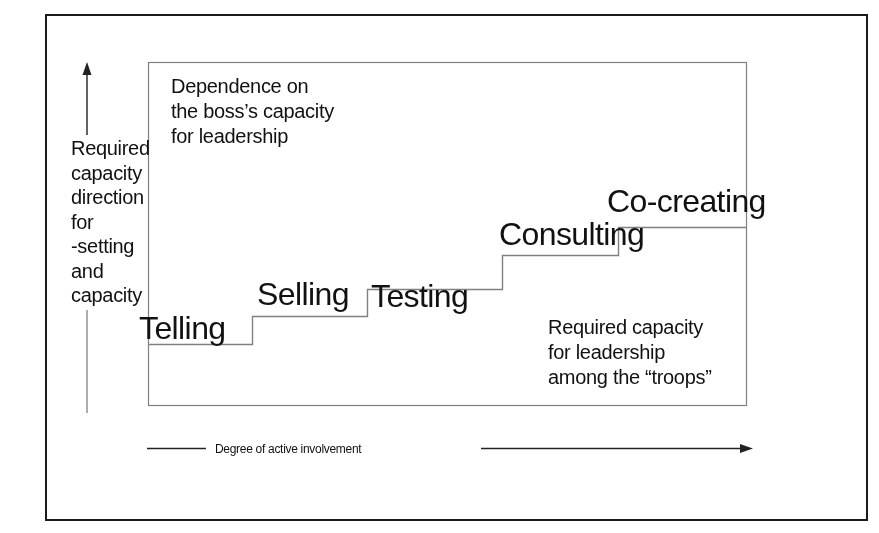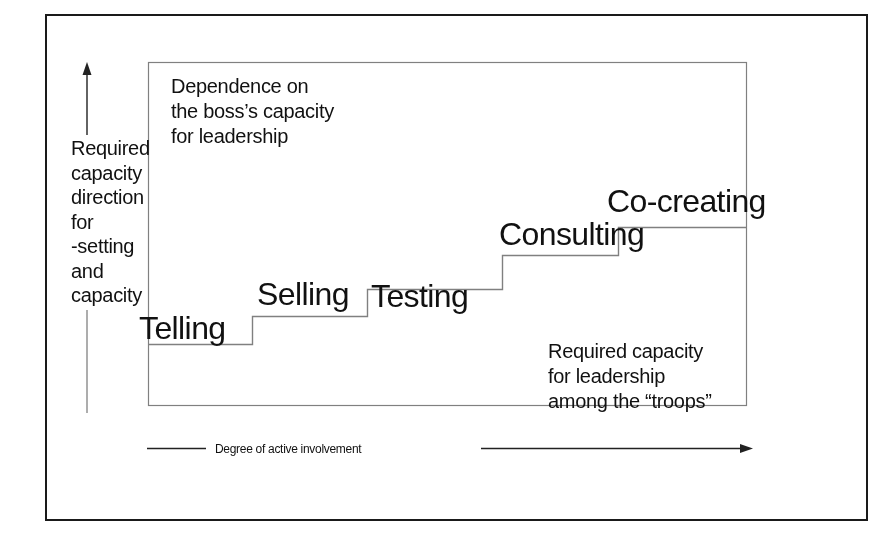--- a/index.html
+++ b/index.html
@@ -27,21 +27,21 @@
   .axis-label-x { position: absolute; left: 215px; top: 439px; font-size: 12px; line-height: 20px; letter-spacing: -0.3px; }
 
   .step-label { position: absolute; font-size: 32px; line-height: 26px; letter-spacing: -0.6px; }
   .step-telling    { left: 139px; top: 315px; }
   .step-selling    { left: 257px; top: 281px; text-align: right; }
   .step-testing    { left: 371px; top: 249px; margin-top: 34px; }
   .step-consulting { left: 499px; top: 221px; }
   .step-cocreating { left: 607px; top: 188px; }
 
   .upper-note { left: 171px; top: 74px; }
-  .lower-note { left: 548px; top: 315px; margin-top: 24px; }
+  .lower-note { left: 548px; top: 315px; }
 </style>
 </head>
 <body>
 
 <div class="stage">
 
   <div class="outer-frame"></div>
 
   <svg class="line-layer" viewBox="0 0 879 533" xmlns="http://www.w3.org/2000/svg">
 

